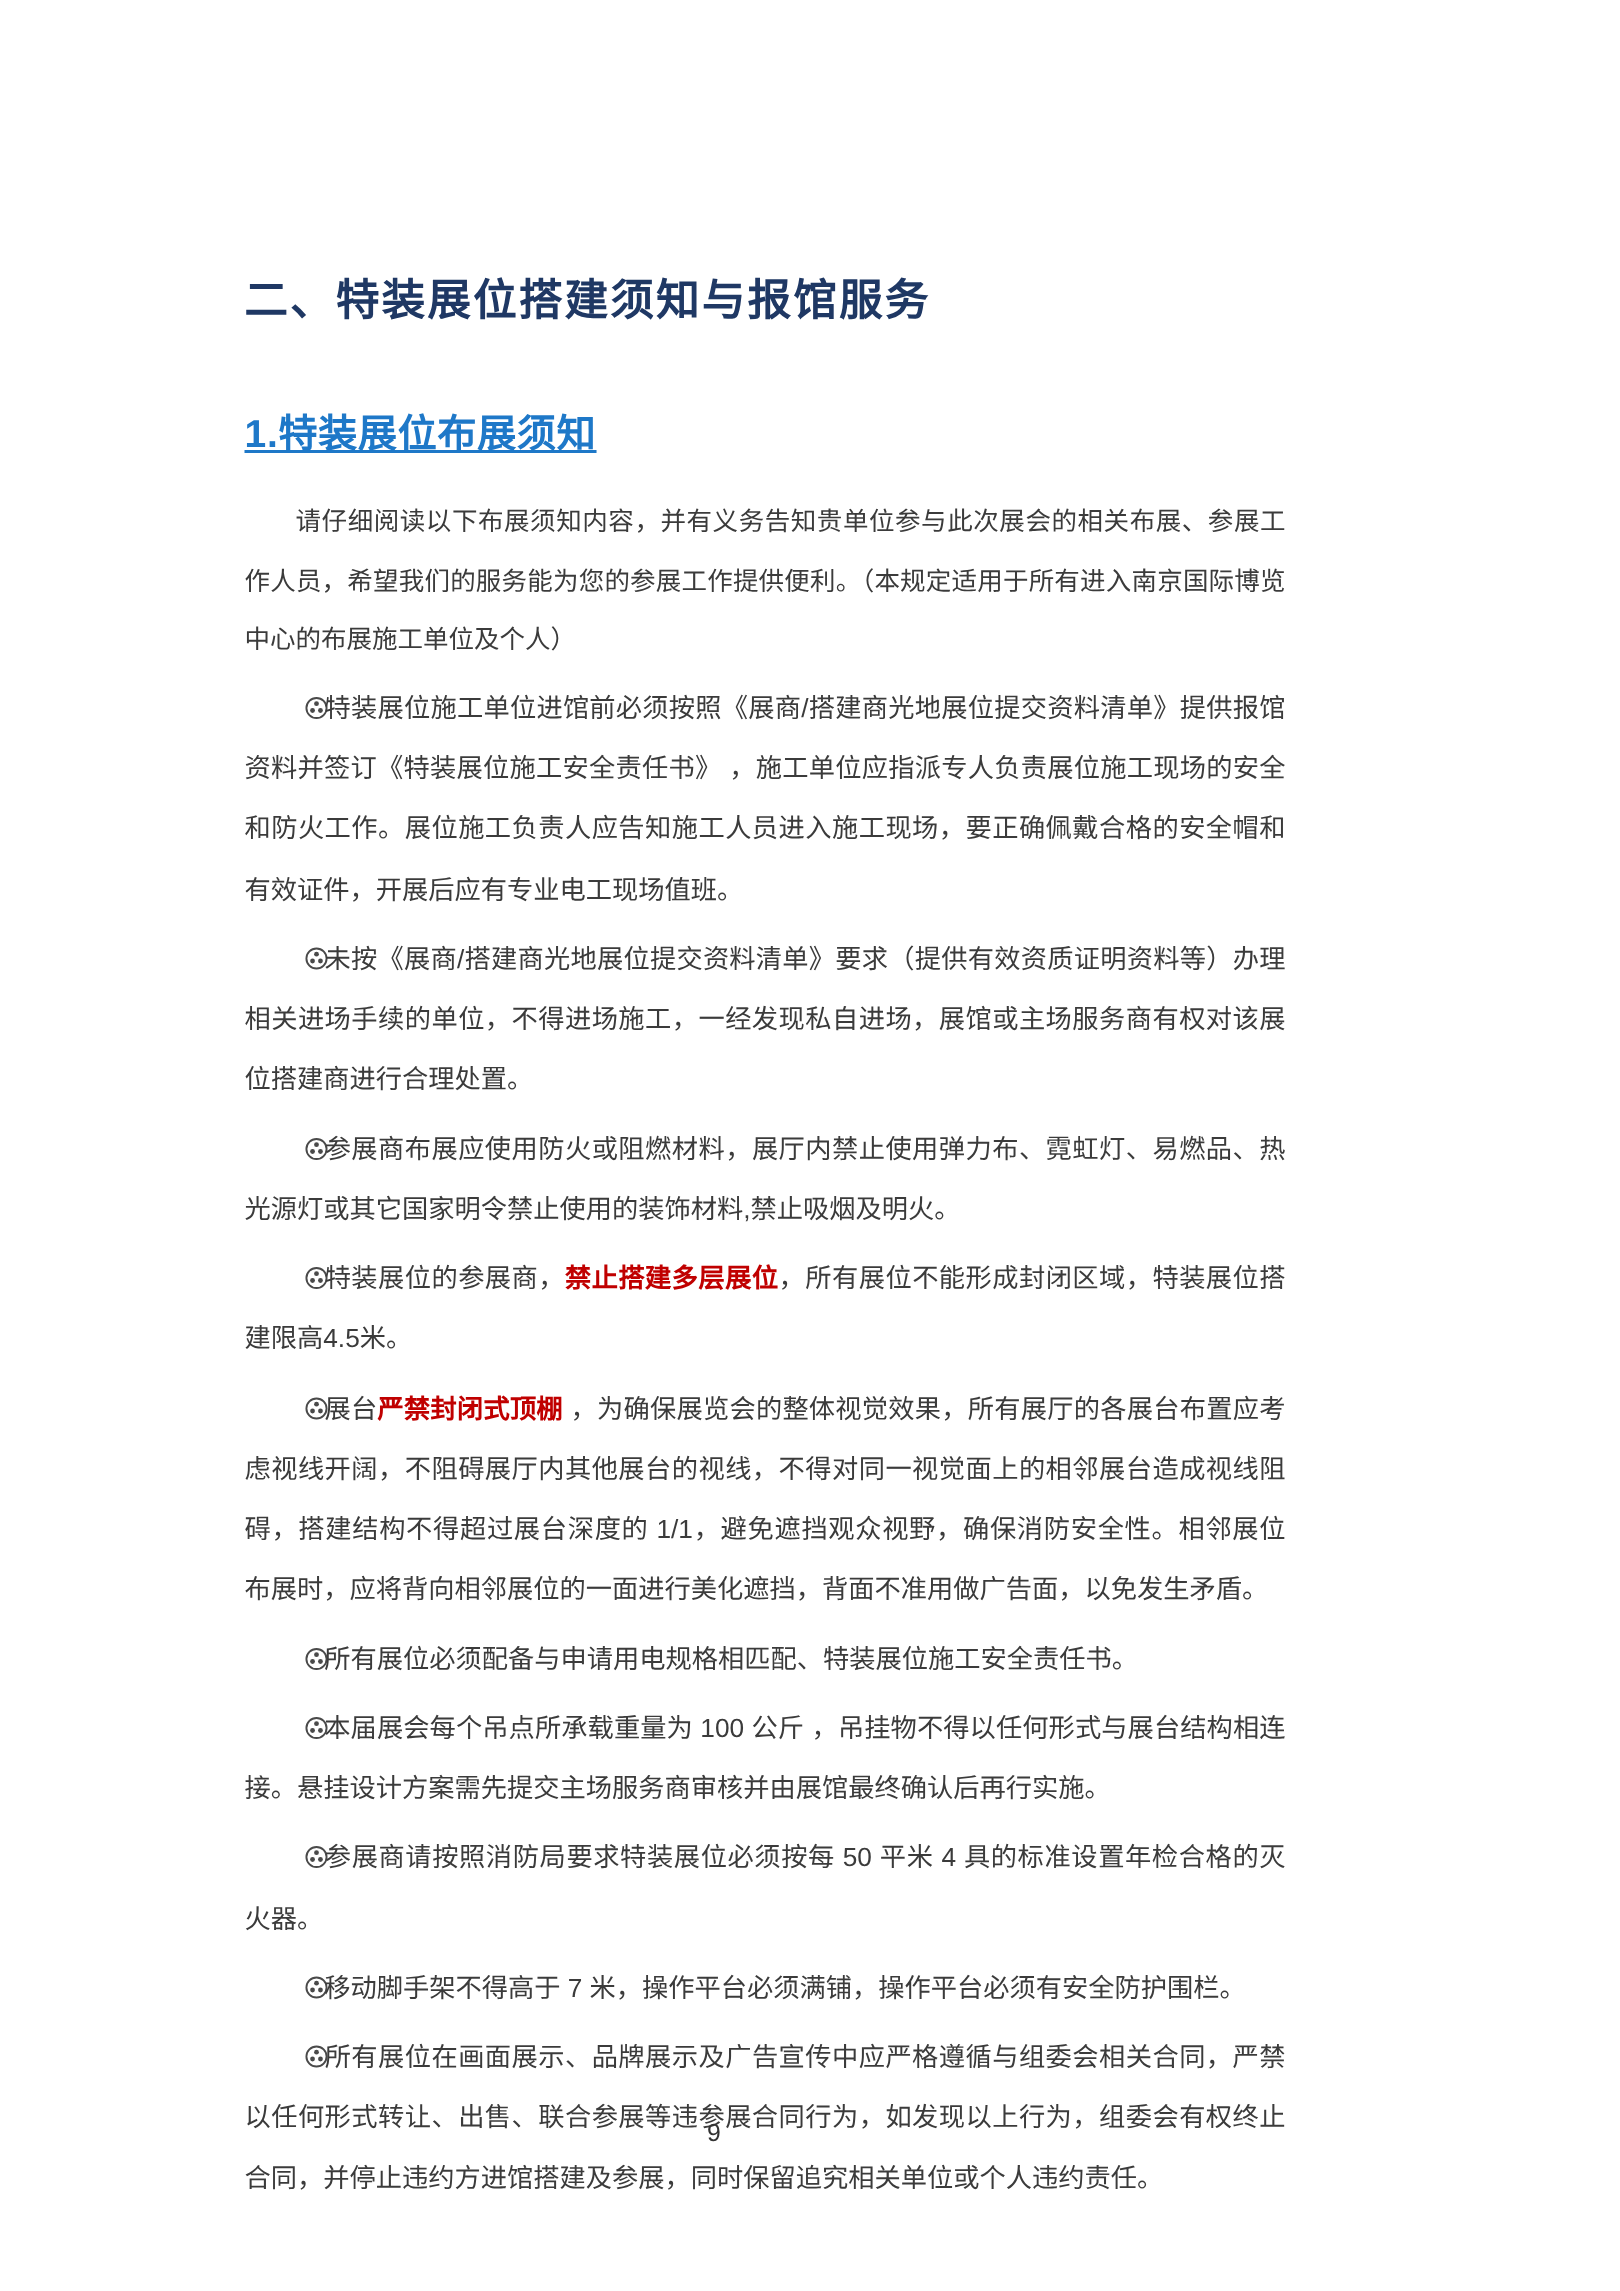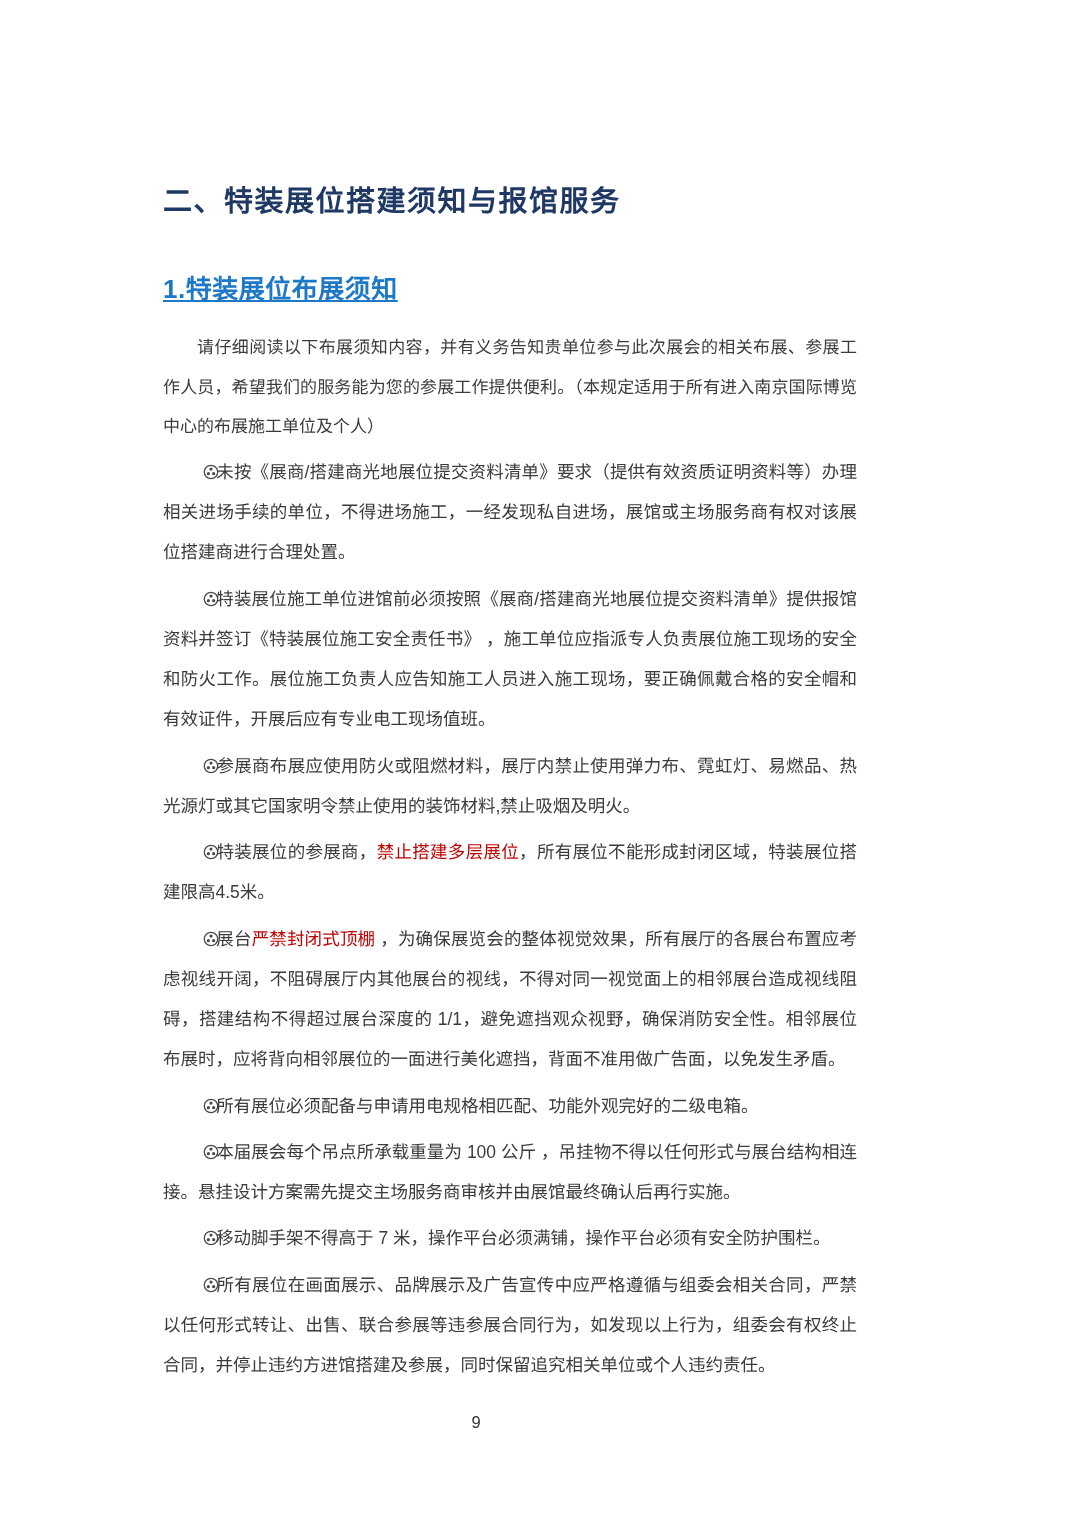--- a/index.html
+++ b/index.html
@@ -47,21 +47,21 @@
   }
   .notice .bullet {
     display: inline-block;
     width: 16px;
     height: 16px;
     margin-right: 17px;
     vertical-align: -2px;
   }
   .red-em {
     color: #c00000;
-    font-weight: normal;
+    font-weight: bold;
   }
   .page-number {
     position: absolute;
     left: 0;
     right: 0;
     bottom: 95px;
     text-align: center;
     font-size: 16.5px;
     color: #333333;
   }
@@ -78,29 +78,29 @@
   <p class="intro">请仔细阅读以下布展须知内容，并有义务告知贵单位参与此次展会的相关布展、参展工作人员，希望我们的服务能为您的参展工作提供便利。（本规定适用于所有进入南京国际博览中心的布展施工单位及个人）</p>
 
   <div id="notice-list">
       <p class="notice"><span class="bullet">
     <svg viewBox="0 0 20 20" width="16" height="16" xmlns="http://www.w3.org/2000/svg">
       <circle cx="10" cy="10" r="8.4" fill="none" stroke="#4a4a4a" stroke-width="1.6"></circle>
       <circle cx="10" cy="6.4" r="2" fill="#4a4a4a"></circle>
       <circle cx="6.7" cy="12.1" r="2" fill="#4a4a4a"></circle>
       <circle cx="13.3" cy="12.1" r="2" fill="#4a4a4a"></circle>
     </svg>
-  </span><span>未按《展商/搭建商光地展位提交资料清单》要求（提供有效资质证明资料等）办理相关进场手续的单位，不得进场施工，一经发现私自进场，展馆或主场服务商有权对该展位搭建商进行合理处置。</span></p>
+  </span><span>特装展位施工单位进馆前必须按照《展商/搭建商光地展位提交资料清单》提供报馆资料并签订《特装展位施工安全责任书》 ，施工单位应指派专人负责展位施工现场的安全和防火工作。展位施工负责人应告知施工人员进入施工现场，要正确佩戴合格的安全帽和有效证件，开展后应有专业电工现场值班。</span></p>
       <p class="notice"><span class="bullet">
     <svg viewBox="0 0 20 20" width="16" height="16" xmlns="http://www.w3.org/2000/svg">
       <circle cx="10" cy="10" r="8.4" fill="none" stroke="#4a4a4a" stroke-width="1.6"></circle>
       <circle cx="10" cy="6.4" r="2" fill="#4a4a4a"></circle>
       <circle cx="6.7" cy="12.1" r="2" fill="#4a4a4a"></circle>
       <circle cx="13.3" cy="12.1" r="2" fill="#4a4a4a"></circle>
     </svg>
-  </span><span>特装展位施工单位进馆前必须按照《展商/搭建商光地展位提交资料清单》提供报馆资料并签订《特装展位施工安全责任书》 ，施工单位应指派专人负责展位施工现场的安全和防火工作。展位施工负责人应告知施工人员进入施工现场，要正确佩戴合格的安全帽和有效证件，开展后应有专业电工现场值班。</span></p>
+  </span><span>未按《展商/搭建商光地展位提交资料清单》要求（提供有效资质证明资料等）办理相关进场手续的单位，不得进场施工，一经发现私自进场，展馆或主场服务商有权对该展位搭建商进行合理处置。</span></p>
       <p class="notice"><span class="bullet">
     <svg viewBox="0 0 20 20" width="16" height="16" xmlns="http://www.w3.org/2000/svg">
       <circle cx="10" cy="10" r="8.4" fill="none" stroke="#4a4a4a" stroke-width="1.6"></circle>
       <circle cx="10" cy="6.4" r="2" fill="#4a4a4a"></circle>
       <circle cx="6.7" cy="12.1" r="2" fill="#4a4a4a"></circle>
       <circle cx="13.3" cy="12.1" r="2" fill="#4a4a4a"></circle>
     </svg>
   </span><span>参展商布展应使用防火或阻燃材料，展厅内禁止使用弹力布、霓虹灯、易燃品、热光源灯或其它国家明令禁止使用的装饰材料,禁止吸烟及明火。</span></p>
       <p class="notice"><span class="bullet">
     <svg viewBox="0 0 20 20" width="16" height="16" xmlns="http://www.w3.org/2000/svg">
@@ -118,29 +118,37 @@
       <circle cx="13.3" cy="12.1" r="2" fill="#4a4a4a"></circle>
     </svg>
   </span><span>展台</span><span class="red-em">严禁封闭式顶棚</span><span> ，为确保展览会的整体视觉效果，所有展厅的各展台布置应考虑视线开阔，不阻碍展厅内其他展台的视线，不得对同一视觉面上的相邻展台造成视线阻碍，搭建结构不得超过展台深度的 1/1，避免遮挡观众视野，确保消防安全性。相邻展位布展时，应将背向相邻展位的一面进行美化遮挡，背面不准用做广告面，以免发生矛盾。</span></p>
       <p class="notice"><span class="bullet">
     <svg viewBox="0 0 20 20" width="16" height="16" xmlns="http://www.w3.org/2000/svg">
       <circle cx="10" cy="10" r="8.4" fill="none" stroke="#4a4a4a" stroke-width="1.6"></circle>
       <circle cx="10" cy="6.4" r="2" fill="#4a4a4a"></circle>
       <circle cx="6.7" cy="12.1" r="2" fill="#4a4a4a"></circle>
       <circle cx="13.3" cy="12.1" r="2" fill="#4a4a4a"></circle>
     </svg>
-  </span><span>所有展位必须配备与申请用电规格相匹配、功能外观完好的二级电箱。</span></p>
+  </span><span>所有展位必须配备与申请用电规格相匹配、特装展位施工安全责任书。</span></p>
       <p class="notice"><span class="bullet">
     <svg viewBox="0 0 20 20" width="16" height="16" xmlns="http://www.w3.org/2000/svg">
       <circle cx="10" cy="10" r="8.4" fill="none" stroke="#4a4a4a" stroke-width="1.6"></circle>
       <circle cx="10" cy="6.4" r="2" fill="#4a4a4a"></circle>
       <circle cx="6.7" cy="12.1" r="2" fill="#4a4a4a"></circle>
       <circle cx="13.3" cy="12.1" r="2" fill="#4a4a4a"></circle>
     </svg>
   </span><span>本届展会每个吊点所承载重量为 100 公斤 ，吊挂物不得以任何形式与展台结构相连接。悬挂设计方案需先提交主场服务商审核并由展馆最终确认后再行实施。</span></p>
+      <p class="notice"><span class="bullet">
+    <svg viewBox="0 0 20 20" width="16" height="16" xmlns="http://www.w3.org/2000/svg">
+      <circle cx="10" cy="10" r="8.4" fill="none" stroke="#4a4a4a" stroke-width="1.6"></circle>
+      <circle cx="10" cy="6.4" r="2" fill="#4a4a4a"></circle>
+      <circle cx="6.7" cy="12.1" r="2" fill="#4a4a4a"></circle>
+      <circle cx="13.3" cy="12.1" r="2" fill="#4a4a4a"></circle>
+    </svg>
+  </span><span>参展商请按照消防局要求特装展位必须按每 50 平米 4 具的标准设置年检合格的灭火器。</span></p>
       <p class="notice"><span class="bullet">
     <svg viewBox="0 0 20 20" width="16" height="16" xmlns="http://www.w3.org/2000/svg">
       <circle cx="10" cy="10" r="8.4" fill="none" stroke="#4a4a4a" stroke-width="1.6"></circle>
       <circle cx="10" cy="6.4" r="2" fill="#4a4a4a"></circle>
       <circle cx="6.7" cy="12.1" r="2" fill="#4a4a4a"></circle>
       <circle cx="13.3" cy="12.1" r="2" fill="#4a4a4a"></circle>
     </svg>
   </span><span>移动脚手架不得高于 7 米，操作平台必须满铺，操作平台必须有安全防护围栏。</span></p>
       <p class="notice"><span class="bullet">
     <svg viewBox="0 0 20 20" width="16" height="16" xmlns="http://www.w3.org/2000/svg">

